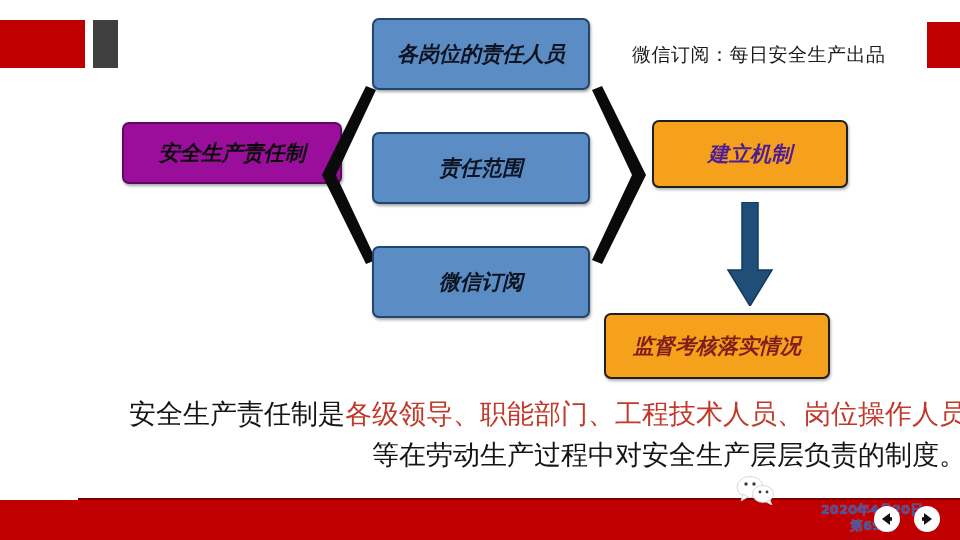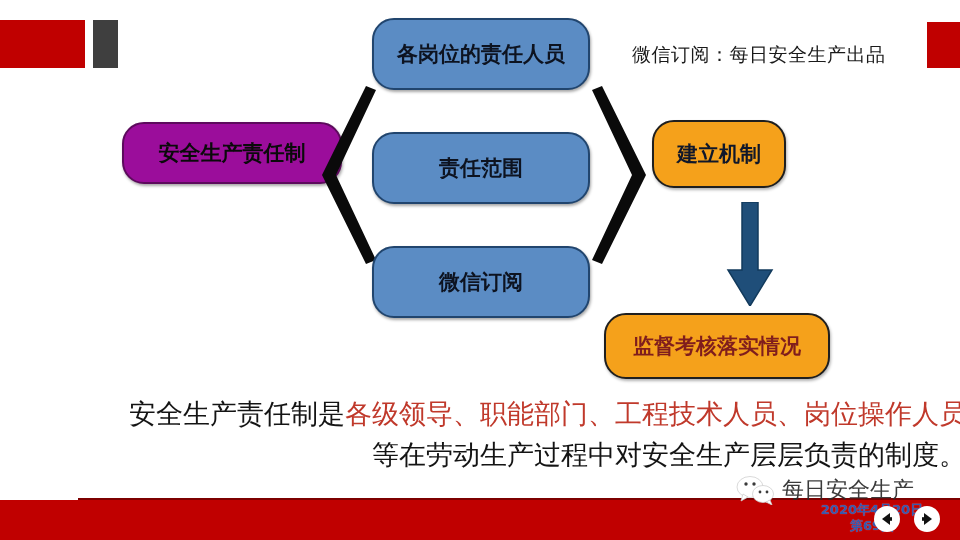--- a/index.html
+++ b/index.html
@@ -56,23 +56,24 @@
     letter-spacing: 0.5px;
   }
 
   
   .node {
     position: absolute;
     display: flex;
     align-items: center;
     justify-content: center;
     box-sizing: border-box;
-    border-radius: 22px;
+    border-radius: 7px;
     text-align: center;
     line-height: 1.15;
+    font-style: italic;
   }
   .node-purple {
     left: 122px;
     top: 122px;
     width: 220px;
     height: 62px;
     background: #9B0D9B;
     border: 2px solid #5d0a5d;
     color: #0a0a0a;
     font-size: 21px;
@@ -90,25 +91,25 @@
     font-weight: bold;
     box-shadow: 1px 2px 3px rgba(0,0,0,0.35);
   }
   .blue-1 { top: 18px; }
   .blue-2 { top: 132px; }
   .blue-3 { top: 246px; }
 
   .node-orange-1 {
     left: 652px;
     top: 120px;
-    width: 134px;
+    width: 196px;
     height: 68px;
     background: #F5A11B;
     border: 2px solid #1f1f1f;
-    color: #0f172a;
+    color: #4c1d95;
     font-size: 21px;
     font-weight: bold;
     box-shadow: 1px 2px 3px rgba(0,0,0,0.30);
   }
   .node-orange-2 {
     left: 604px;
     top: 313px;
     width: 226px;
     height: 66px;
     background: #F5A11B;
@@ -283,21 +284,20 @@
         <ellipse cx="14" cy="12" rx="13" ry="10.5" fill="#ffffff" stroke="#cfcfcf" stroke-width="0.8"></ellipse>
         <polygon points="7,19 5,26 12,22" fill="#ffffff" stroke="#cfcfcf" stroke-width="0.8"></polygon>
         <circle cx="10" cy="9" r="1.7" fill="#3a3a3a"></circle>
         <circle cx="18" cy="9" r="1.7" fill="#3a3a3a"></circle>
         <ellipse cx="27" cy="19" rx="10.5" ry="8.5" fill="#ffffff" stroke="#cfcfcf" stroke-width="0.8"></ellipse>
         <polygon points="34,25 36,30 30,27" fill="#ffffff" stroke="#cfcfcf" stroke-width="0.8"></polygon>
         <circle cx="24" cy="17" r="1.4" fill="#3a3a3a"></circle>
         <circle cx="31" cy="17" r="1.4" fill="#3a3a3a"></circle>
       </svg>
     </span>
-    <span class="wx-name">每日安全生产</span>
   </div>
 
   <div class="stamp">
     <div>2020年4月20日</div>
     <div>第69页</div>
   </div>
 
   <div class="nav-btn nav-prev">
     <span>
       <svg width="16" height="16" viewBox="0 0 16 16">

